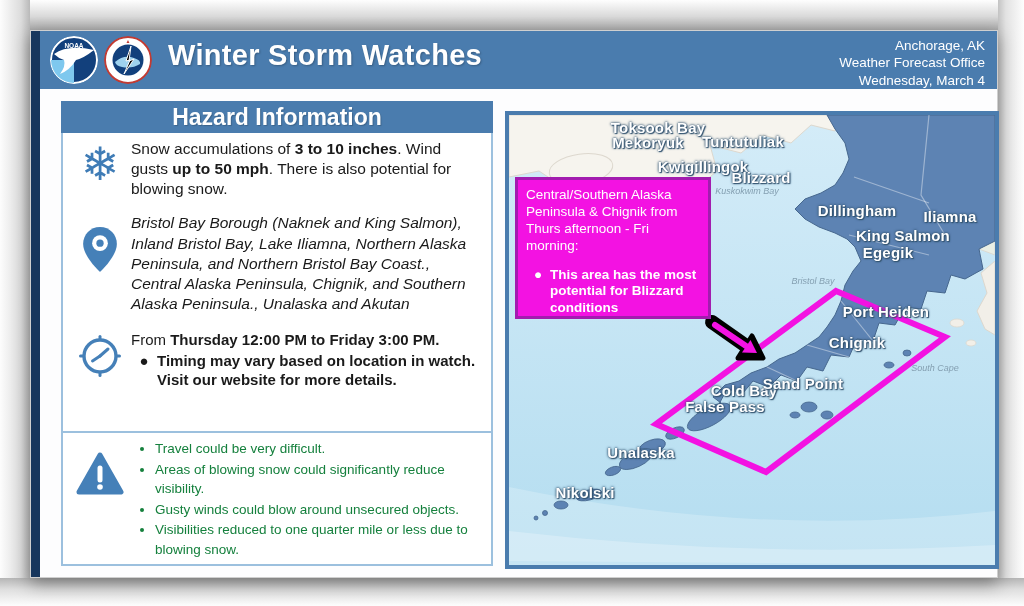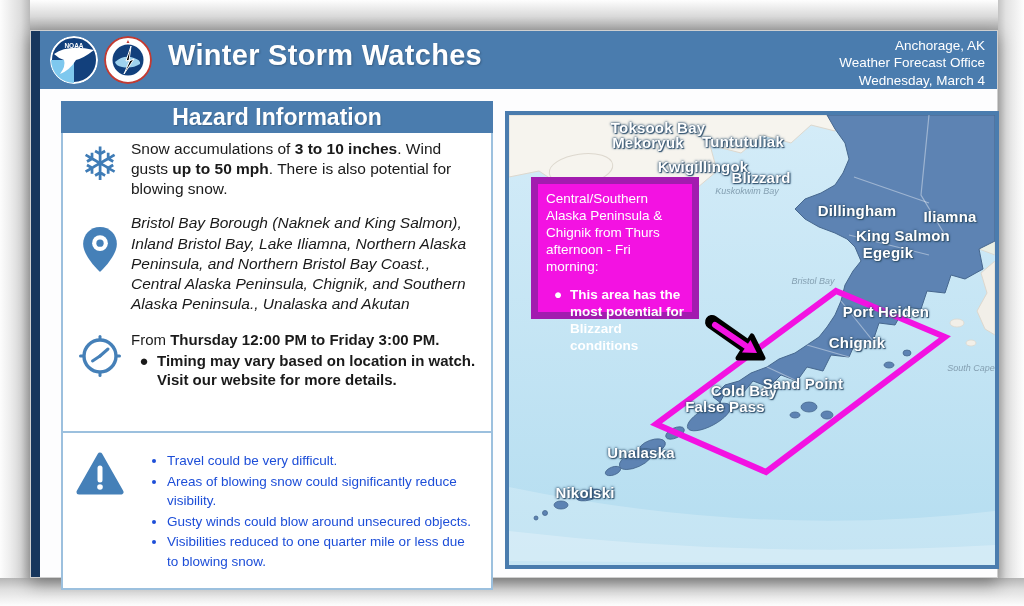--- a/index.html
+++ b/index.html
@@ -34,33 +34,33 @@
   .infobox{background:#ffffff;border:2px solid #9cc0de;border-top:none;padding:6px 10px 4px 6px;}
   .irow{display:flex;align-items:flex-start;margin-bottom:8px;}
   .icol{flex:0 0 62px;display:flex;justify-content:center;align-items:flex-start;padding-top:2px;}
   .itext{flex:1;font-size:15.5px;color:#1a1a1a;line-height:1.3;}
   .snowflake{font-family:"DejaVu Sans",sans-serif;font-size:46px;line-height:1;color:#3f7cb6;}
   .loc{font-style:italic;}
   .bullet-line{display:flex;margin-top:1px;}
   .bullet-dot{flex:0 0 26px;text-align:center;font-weight:bold;}
   .impactbox{background:#ffffff;border:2px solid #9cc0de;border-top:none;padding:6px 8px 4px 6px;min-height:92px;}
   .impactbox .irow{margin-bottom:0;}
-  .ilist{margin:12px;padding:0 0 0 24px;font-size:13.5px;color:#1d4ed8;line-height:1.45;}
+  .ilist{margin:0;padding:0 0 0 24px;font-size:13.5px;color:#15803d;line-height:1.45;}
   .ilist li{margin:0 0 1px 0;}
 
   
   .mapbox{position:absolute;left:474px;top:80px;width:486px;height:450px;
           border:4px solid #4a7cae;background:#cfe9f6;}
   .mapsvg{position:absolute;left:0;top:0;}
   .mlabel{position:absolute;transform:translate(-50%,-50%);white-space:nowrap;pointer-events:none;}
   .city{color:#ffffff;font-size:15px;font-weight:bold;letter-spacing:.2px;
         text-shadow:0 0 3px #33536f,0 0 2px #33536f,1px 1px 1px #33536f;}
   .water{color:#85a0b2;font-size:9px;font-style:italic;}
-  .callout{position:absolute;left:22px;top:62px;width:168px;height:142px;background:#f312e2;
-           border:7px solid #a21caf;box-sizing:border-box;padding:7px 6px 0 8px;color:#ffffff;}
+  .callout{position:absolute;left:6px;top:62px;width:196px;height:142px;background:#f312e2;
+           border:3px solid #a21caf;box-sizing:border-box;padding:7px 6px 0 8px;color:#ffffff;}
   .callout-intro{font-size:13.5px;line-height:1.25;}
   .callout-bullets{margin-top:12px;display:flex;font-size:13.5px;font-weight:bold;line-height:1.25;}
   .callout-bullets .dot{flex:0 0 24px;text-align:center;}
 </style>
 </head>
 <body>
 
 <div class="stage">
   <div class="top-shadow"></div>
   <div class="side-shadow-l"></div>
@@ -231,21 +231,21 @@
       <div class="mlabel city" style="left:194px;top:51px;">Kwigillingok</div>
       <div class="mlabel city" style="left:252px;top:62px;">Blizzard</div>
       <div class="mlabel water" style="left:238px;top:76px;">Kuskokwim Bay</div>
       <div class="mlabel city" style="left:348px;top:95px;">Dillingham</div>
       <div class="mlabel city" style="left:394px;top:120px;">King Salmon</div>
       <div class="mlabel city" style="left:379px;top:137px;">Egegik</div>
       <div class="mlabel city" style="left:441px;top:101px;">Iliamna</div>
       <div class="mlabel water" style="left:304px;top:166px;">Bristol Bay</div>
       <div class="mlabel city" style="left:341px;top:196px;margin-left:36px;">Port Heiden</div>
       <div class="mlabel city" style="left:348px;top:227px;">Chignik</div>
-      <div class="mlabel water" style="left:426px;top:253px;margin-left:36px;">South Cape</div>
+      <div class="mlabel water" style="left:426px;top:253px;">South Cape</div>
       <div class="mlabel city" style="left:235px;top:275px;">Cold Bay</div>
       <div class="mlabel city" style="left:294px;top:268px;">Sand Point</div>
       <div class="mlabel city" style="left:216px;top:291px;">False Pass</div>
       <div class="mlabel city" style="left:132px;top:337px;">Unalaska</div>
       <div class="mlabel city" style="left:76px;top:377px;">Nikolski</div>
 
       <div class="callout">
         <div class="callout-intro">Central/Southern Alaska Peninsula &amp; Chignik from Thurs afternoon - Fri morning:</div>
         <div class="callout-bullets">
           <div class="dot">●</div>

